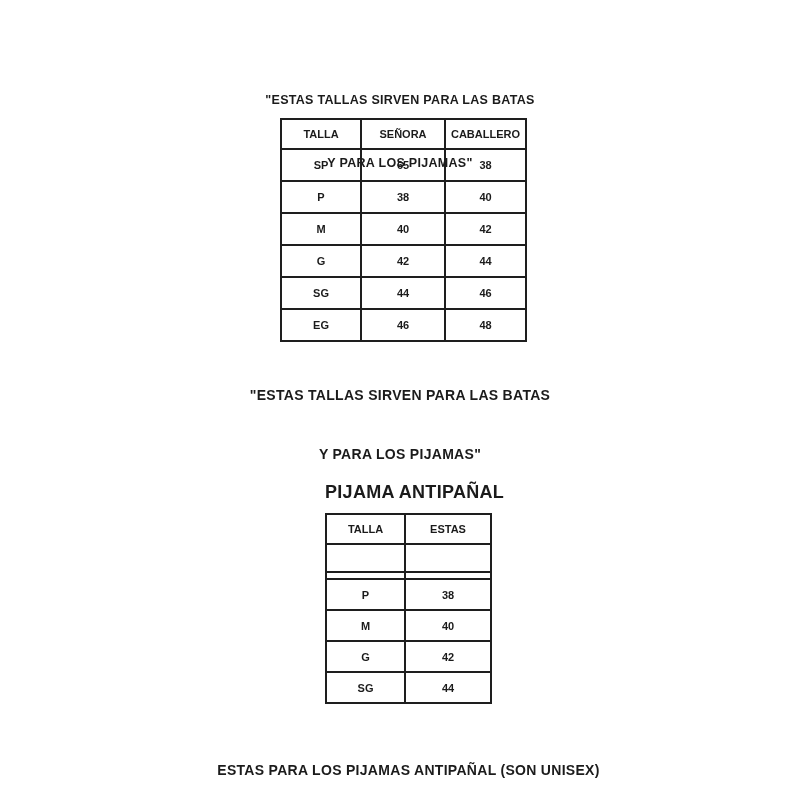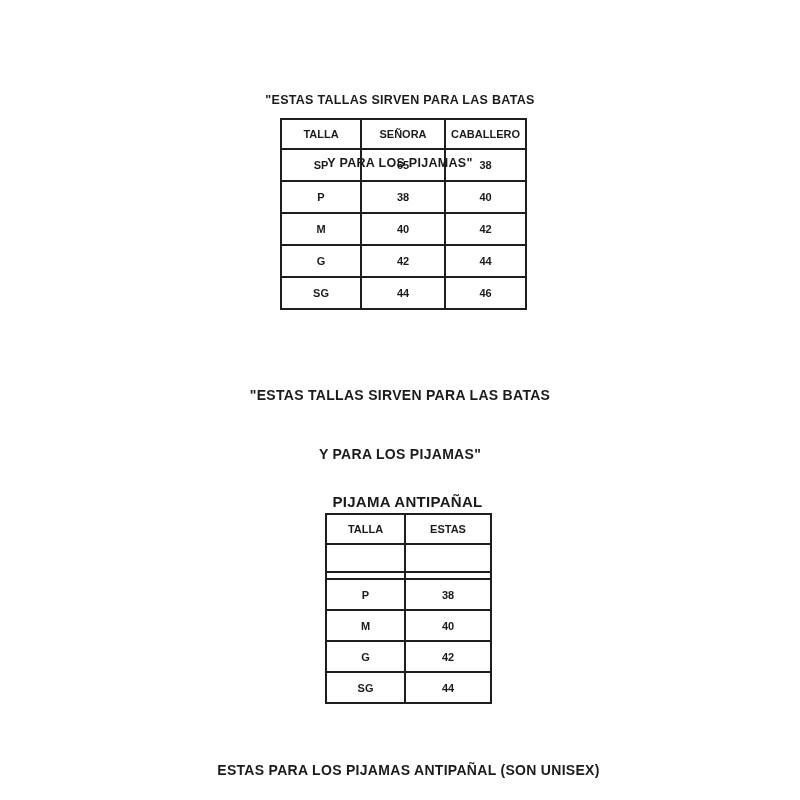--- a/index.html
+++ b/index.html
@@ -43,27 +43,26 @@
 
   #batas-table { left: 280px; top: 118px; width: 245px; }
   #batas-table tr.header-row  { height: 30px; }
   #batas-table tr.data-row    { height: 32px; }
 
   #antipanal-title {
     position: absolute;
     left: 325px;
     top: 484px;
     width: 165px;
-    text-align: center;
+    text-align: left;
     font-weight: bold;
-    font-size: 15px;
+    font-size: 18px;
     line-height: 16px;
     letter-spacing: 0.3px;
     white-space: nowrap;
-    margin-top: 10px;
   }
 
   #antipanal-table { left: 325px; top: 513px; width: 165px; }
   #antipanal-table tr.header-row { height: 30px; }
   #antipanal-table tr.empty-row  { height: 28px; }
   #antipanal-table tr.spacer-row { height: 7px; }
   #antipanal-table tr.spacer-row td { font-size: 0; line-height: 0; }
   #antipanal-table tr.data-row   { height: 31px; }
 </style>
 </head>
@@ -104,20 +103,25 @@
   <tr class="data-row">
     <td>G</td>
     <td>42</td>
     <td>44</td>
   </tr>
   <tr class="data-row">
     <td>SG</td>
     <td>44</td>
     <td>46</td>
   </tr>
+  <tr class="data-row">
+    <td>EG</td>
+    <td>46</td>
+    <td>48</td>
+  </tr>
 </tbody>
   </table>
 
 <div class="note" id="mid-note">
   <div>"ESTAS TALLAS SIRVEN PARA LAS BATAS</div>
   <div>Y PARA LOS PIJAMAS"</div>
 </div>
 
 <div id="antipanal-title">PIJAMA ANTIPAÑAL</div>
 

